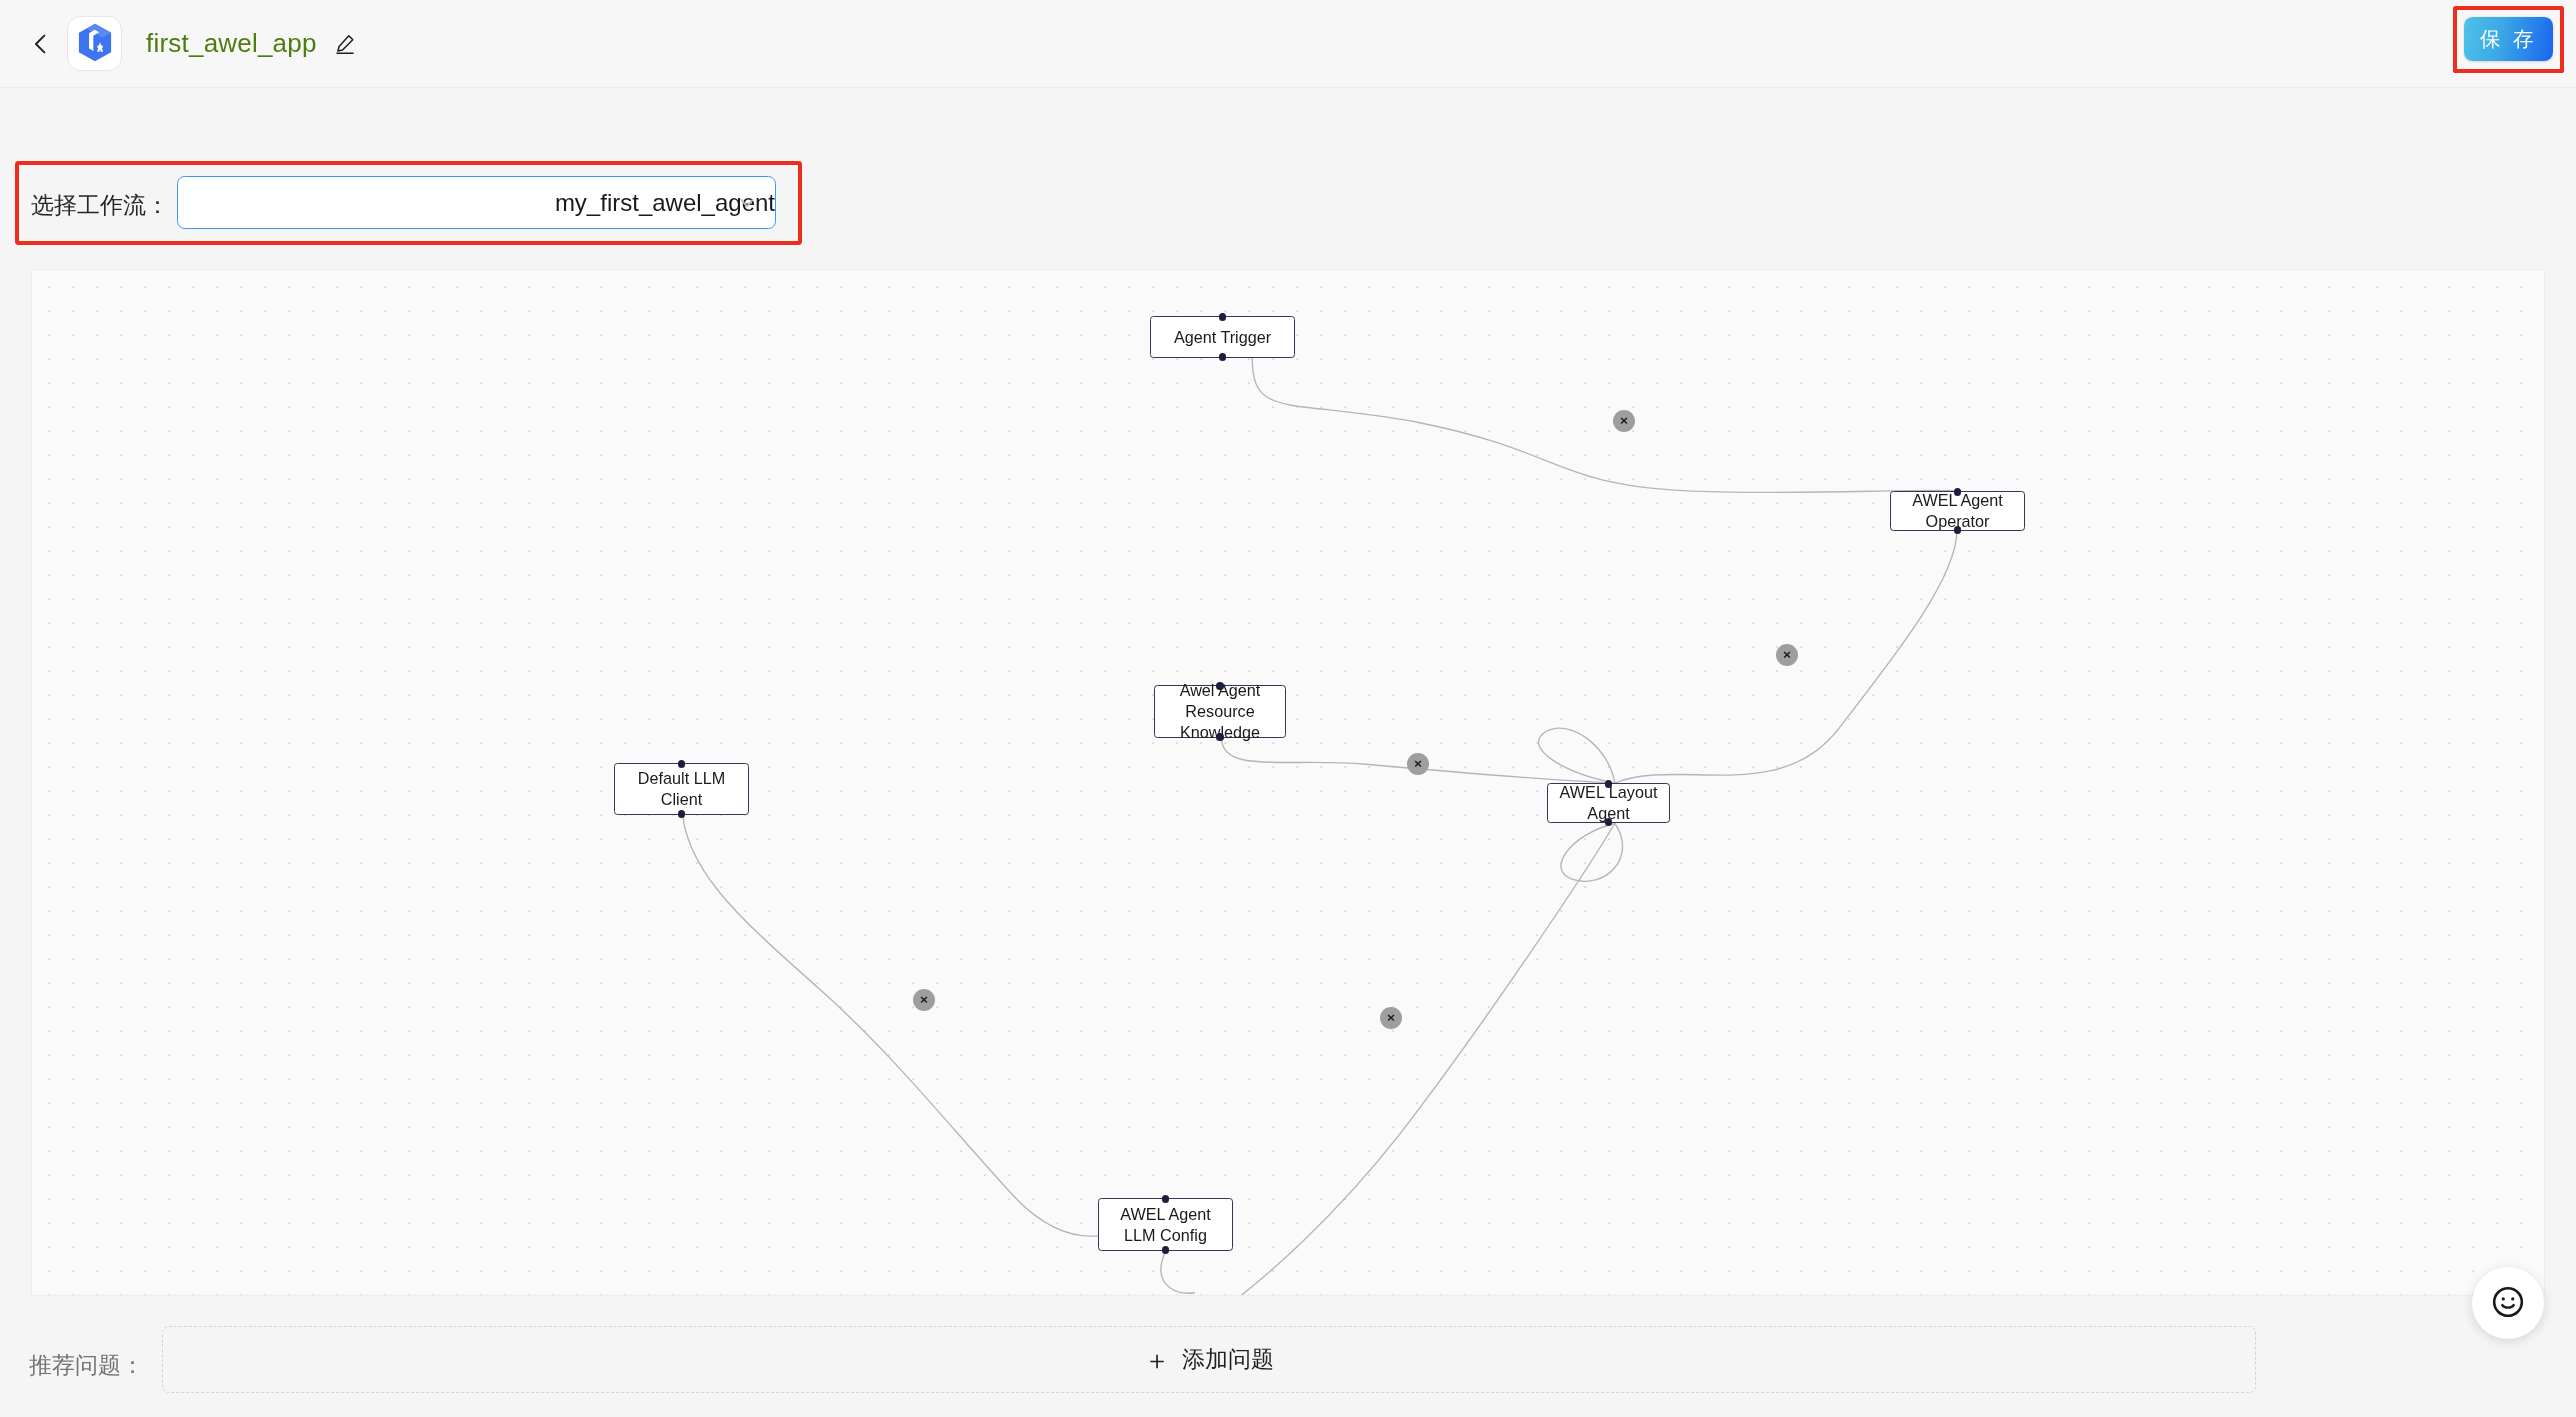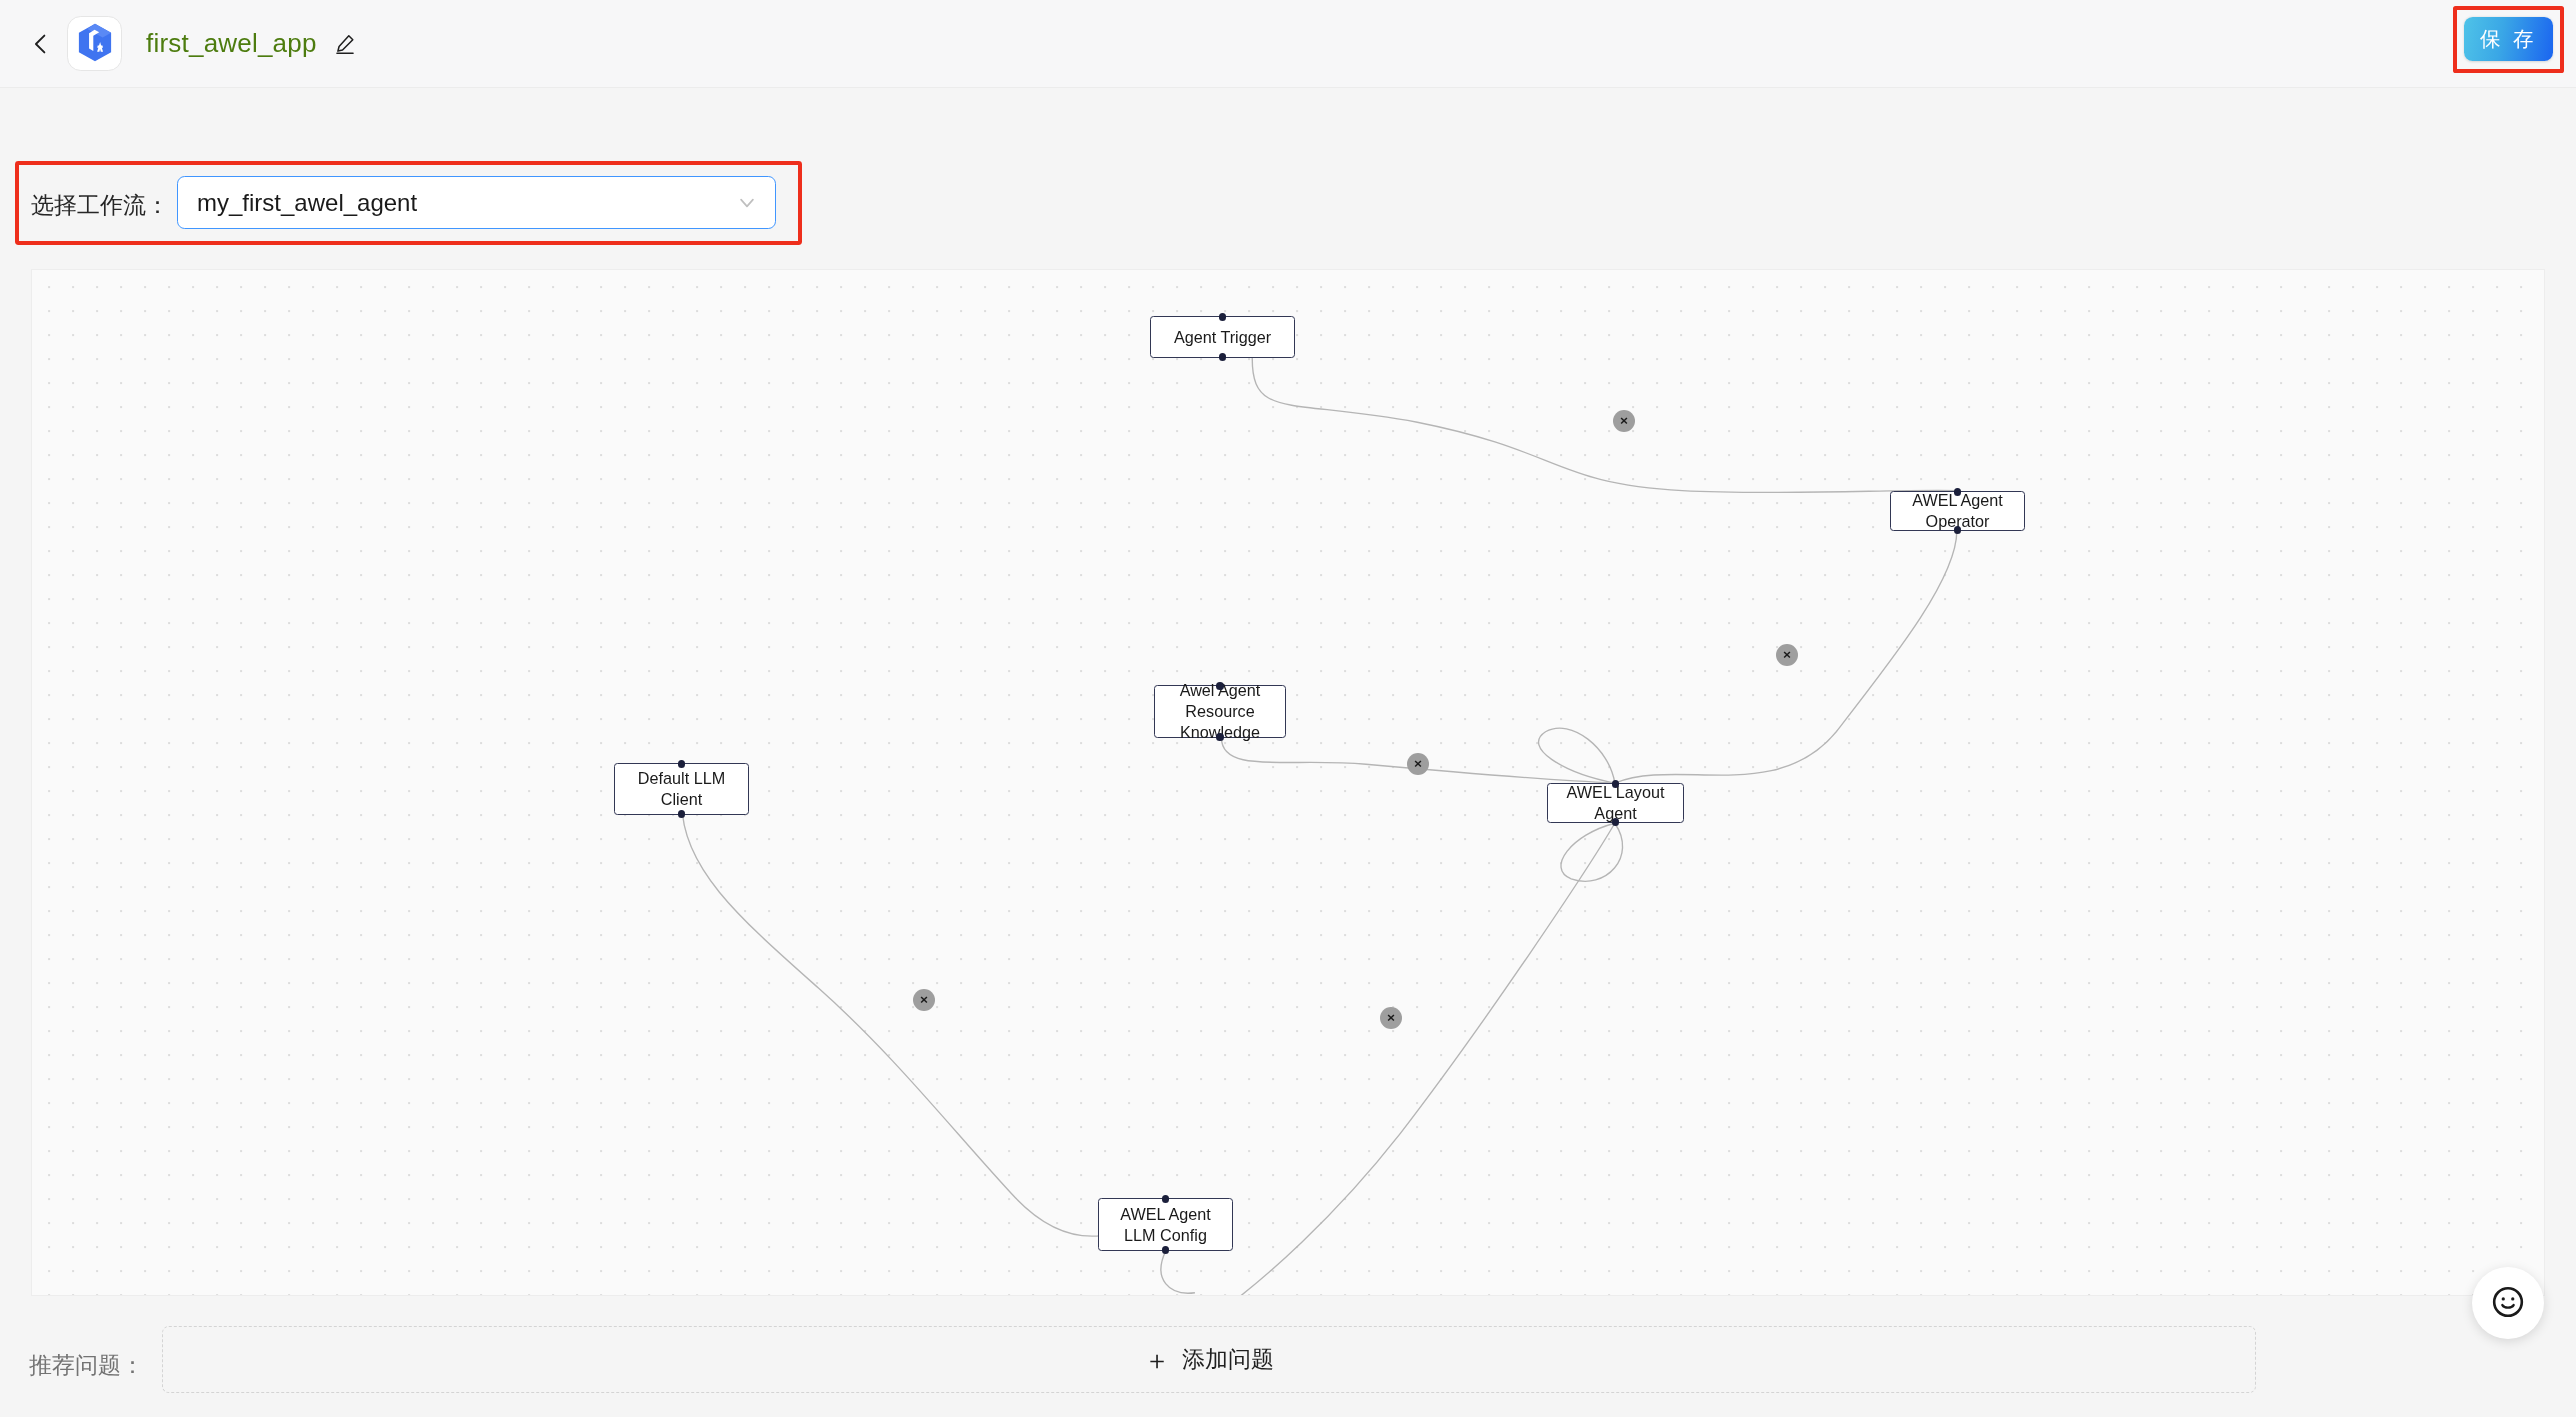--- a/index.html
+++ b/index.html
@@ -74,20 +74,21 @@
     font-size: 23px; color: #262626; white-space: nowrap;
   }
   .wf-select {
     position: absolute; left: 177px; top: 176px;
     width: 599px; height: 53px;
     background: #ffffff;
     border: 1.7px solid #4096ff;
     border-radius: 7.7px;
     display: flex; align-items: center;
     cursor: pointer;
+    justify-content: flex-end;
   }
   .wf-select-value {
     margin-left: 19px; font-size: 24px; color: #1a1a1a;
     white-space: nowrap; overflow: hidden;
   }
   .wf-chevron {
     position: absolute; right: 17px; top: 50%;
     transform: translateY(-50%);
     display: flex; align-items: center;
   }
@@ -263,21 +264,21 @@
     <span class="handle top"></span>
     <span class="handle bottom"></span>
   </div>
 
   <div class="node" style="left:582px; top:493px; width:135px; height:52px;">
     <span>Default LLM Client</span>
     <span class="handle top"></span>
     <span class="handle bottom"></span>
   </div>
 
-  <div class="node" style="left:1515px; top:513px; width:137px; height:40px;">
+  <div class="node" style="left:1515px; top:513px; width:123px; height:40px;">
     <span>AWEL Layout Agent</span>
     <span class="handle top"></span>
     <span class="handle bottom"></span>
   </div>
 
   <div class="node" style="left:1066px; top:928px; width:135px; height:53px;">
     <span>AWEL Agent LLM Config</span>
     <span class="handle top"></span>
     <span class="handle bottom"></span>
   </div>

